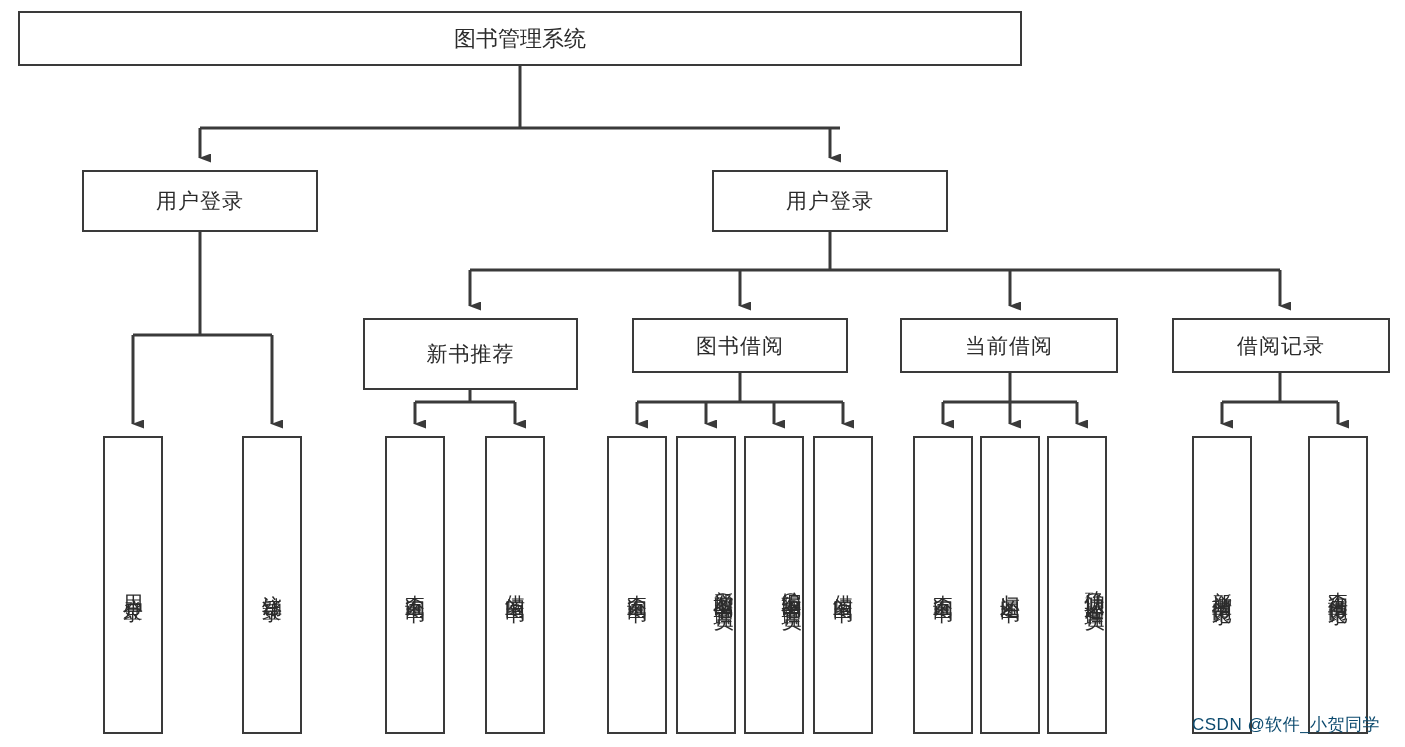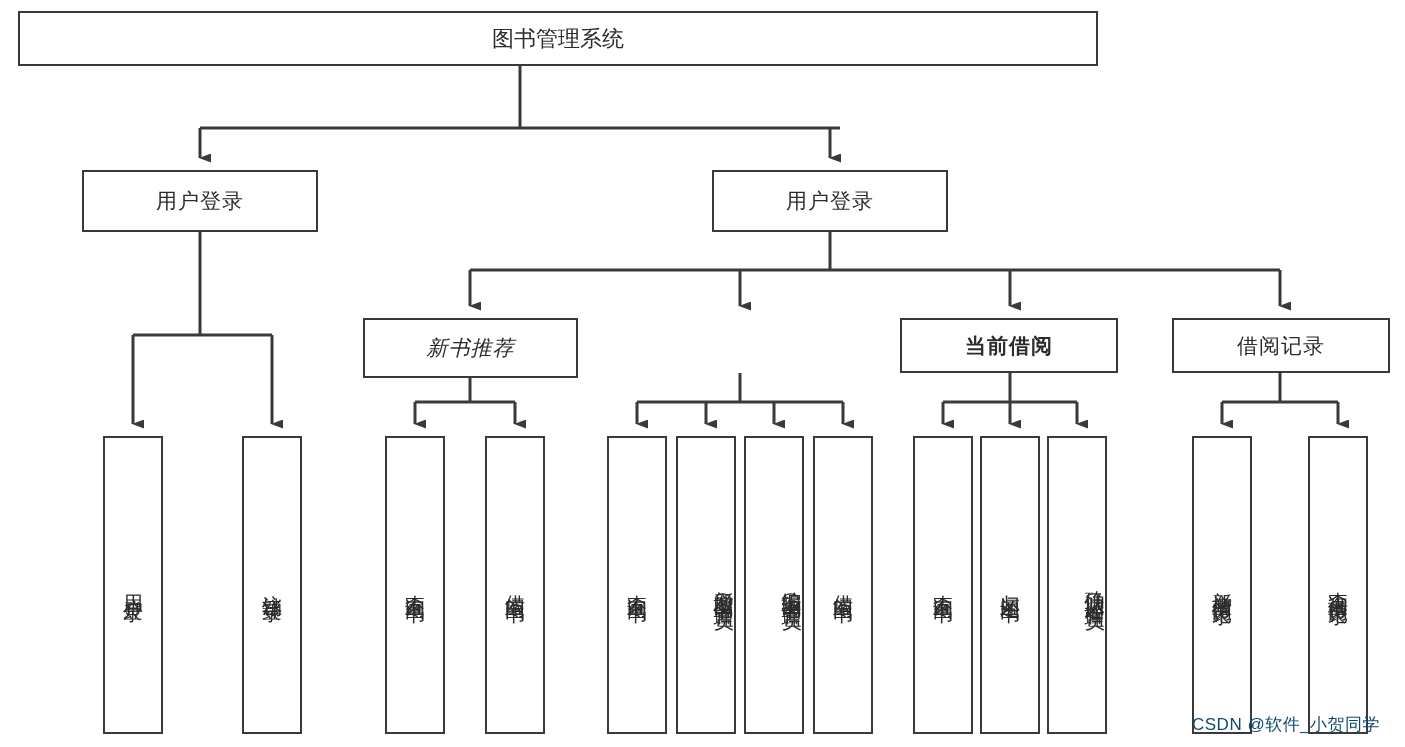--- a/index.html
+++ b/index.html
@@ -115,27 +115,28 @@
       <path d="M1010,402 L1010,424" marker-end="url(#arrow)"></path>
       <path d="M1077,402 L1077,424" marker-end="url(#arrow)"></path>
 
       <path d="M1280,373 L1280,402"></path>
       <path d="M1222,402 L1338,402"></path>
       <path d="M1222,402 L1222,424" marker-end="url(#arrow)"></path>
       <path d="M1338,402 L1338,424" marker-end="url(#arrow)"></path>
     </g>
   </svg>
 
-  <div class="node root" style="left:18px; top:11px; width:1080px; height:55px;">图书管理系统</div>
+  <div class="node root" style="left:18px; top:11px; width:1004px; height:55px;">图书管理系统</div>
 
   <div class="node h" style="left:82px; top:170px; width:236px; height:62px;">用户登录</div>
   <div class="node h" style="left:712px; top:170px; width:236px; height:62px;">用户登录</div>
 
-  <div class="node h" style="left:363px; top:318px; width:215px; height:60px;font-style:italic;">新书推荐</div>
-  <div class="node h" style="left:900px; top:318px; width:218px; height:55px;font-weight:bold;">当前借阅</div>
+  <div class="node h" style="left:363px; top:318px; width:215px; height:72px;">新书推荐</div>
+  <div class="node h" style="left:632px; top:318px; width:216px; height:55px;">图书借阅</div>
+  <div class="node h" style="left:900px; top:318px; width:218px; height:55px;">当前借阅</div>
   <div class="node h" style="left:1172px; top:318px; width:218px; height:55px;">借阅记录</div>
 
   <div class="node leaf centered" style="left:103px; top:436px; width:60px; height:298px;">用户登录</div>
   <div class="node leaf centered" style="left:242px; top:436px; width:60px; height:298px;">注销登录</div>
 
   <div class="node leaf centered" style="left:385px; top:436px; width:60px; height:298px;">查询图书</div>
   <div class="node leaf centered" style="left:485px; top:436px; width:60px; height:298px;">借阅图书</div>
 
   <div class="node leaf centered" style="left:607px; top:436px; width:60px; height:298px;">查询图书</div>
   <div class="node leaf" style="left:676px; top:436px; width:60px; height:298px;">新增图书（管理员）</div>

